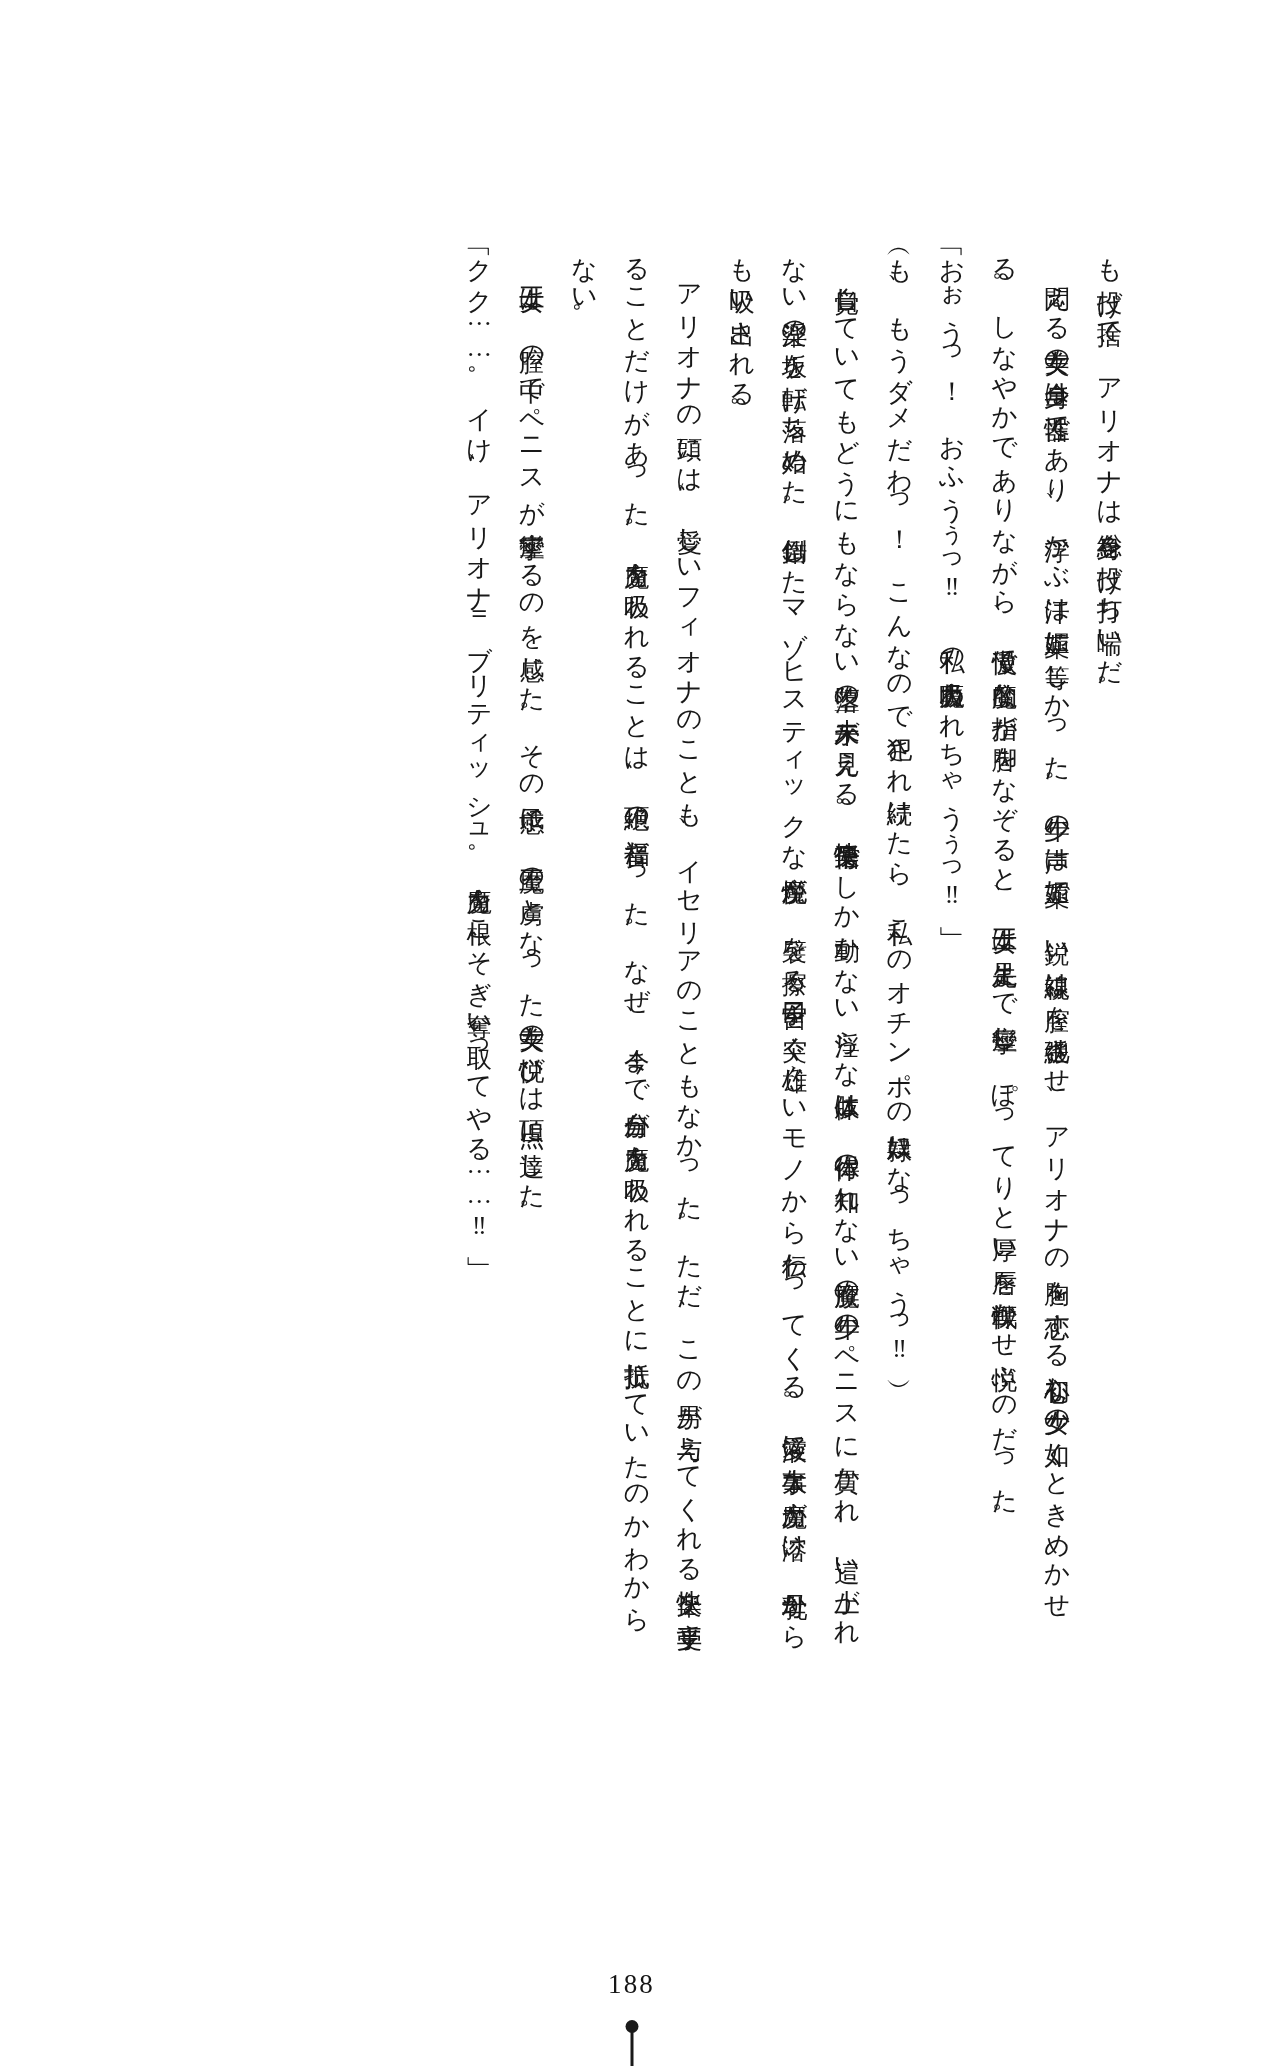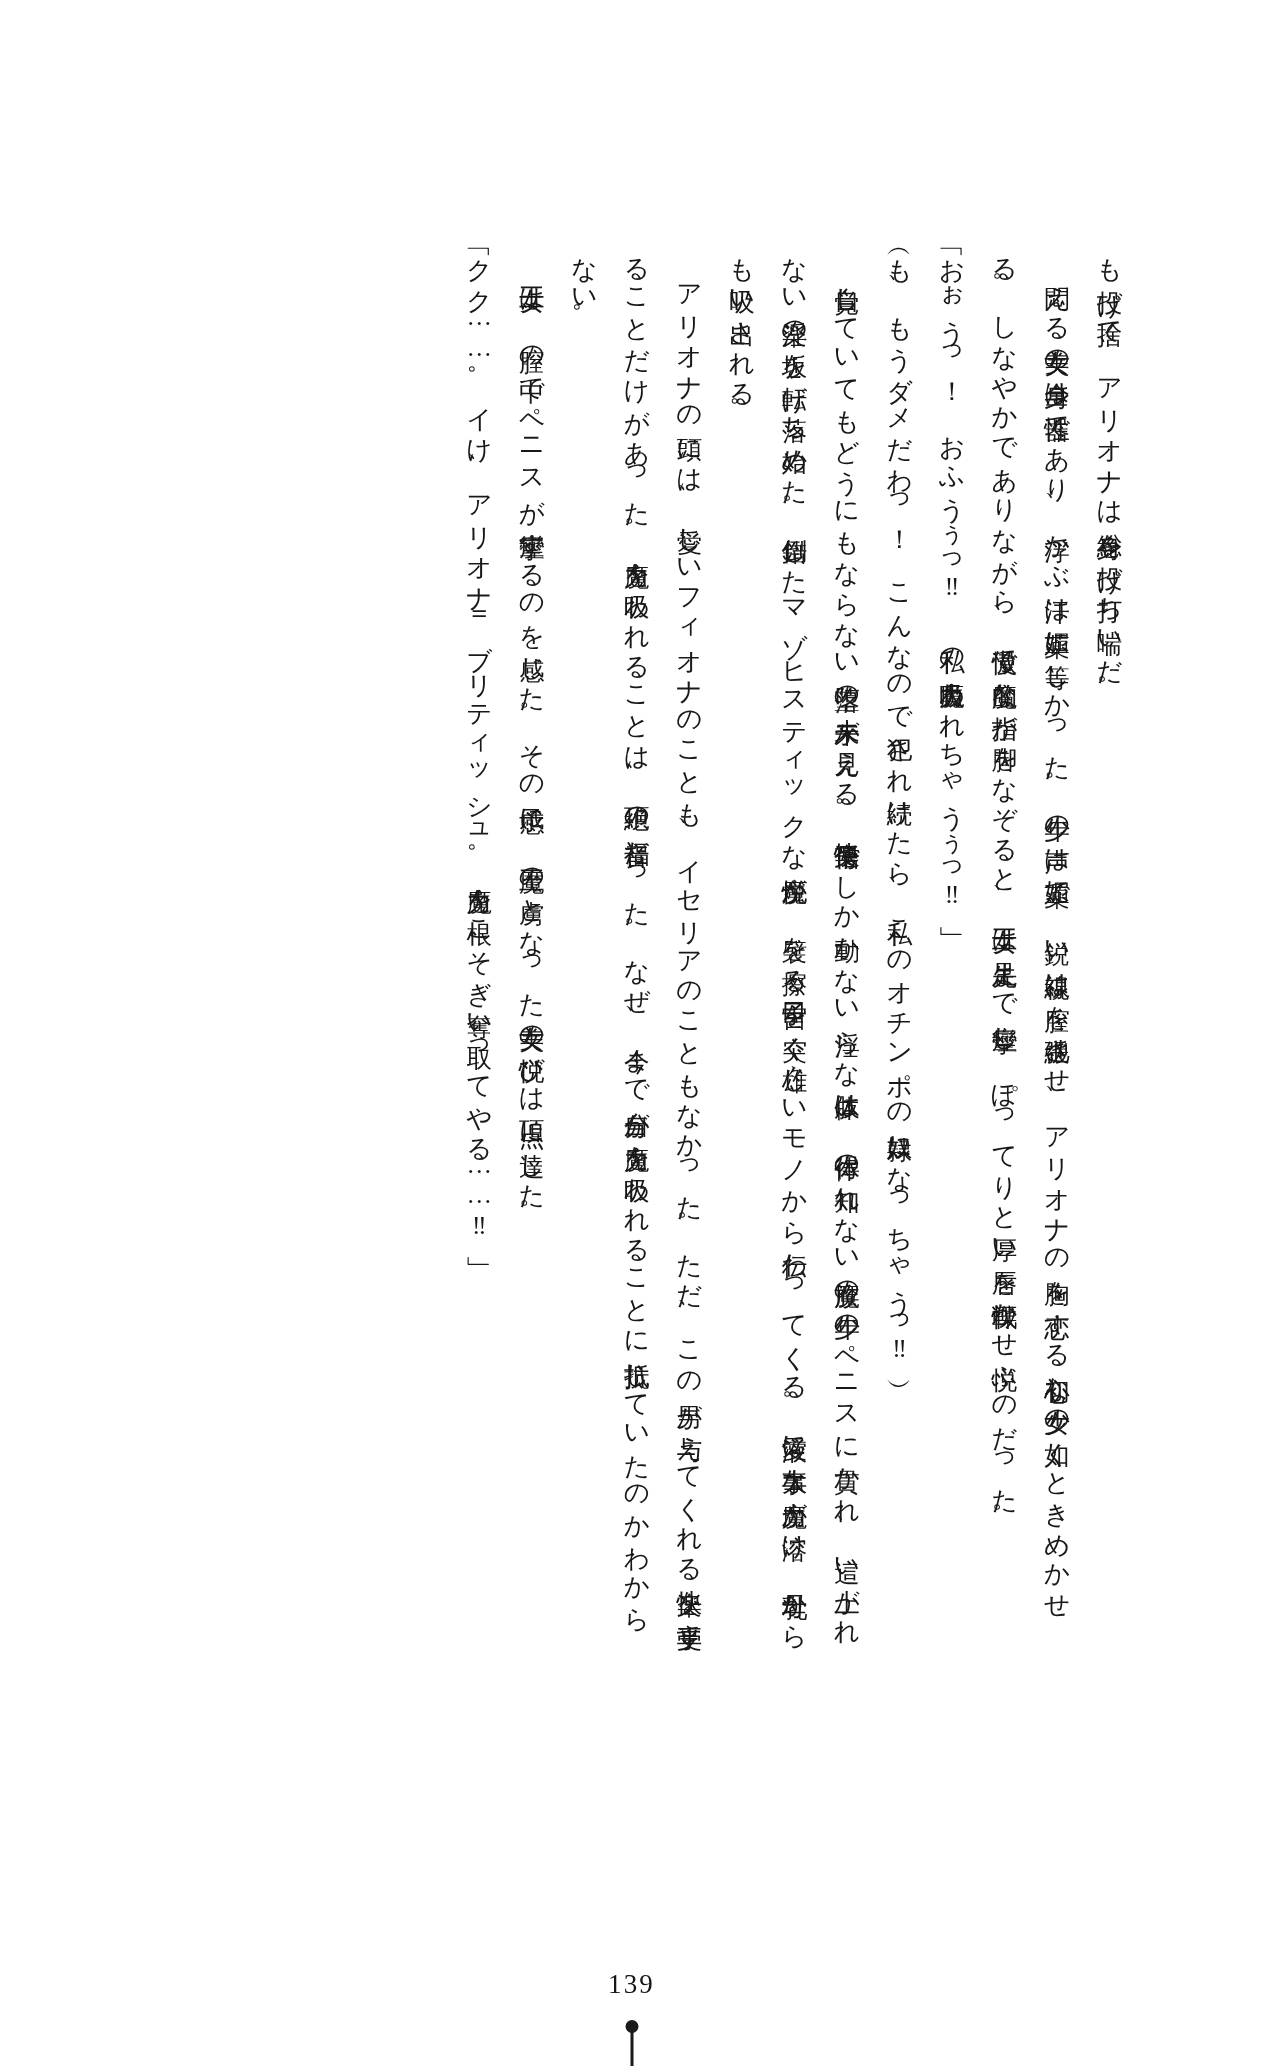--- a/index.html
+++ b/index.html
@@ -99,20 +99,20 @@
     <p>も投げ捨て、アリオナは総身を投げ打ち喘いだ。</p>
     <p>　悶える美女の全身は性器であり、浮かぶ汗は媚薬に等しかった。少年の声は媚薬で、鋭い視線は膣を弛緩させ、アリオナの胸を恋する初心な少女の如くときめかせる。しなやかでありながら、傲慢で魔的な指が脚をなぞると、王女は足先まで痙攣し、ぽってりと厚い唇を戦慄かせ悦ぶのだった。</p>
     <p>「おぉうっ！　おふうぅっ‼　私の魔力吸われちゃうぅっ‼」</p>
     <p>（も、もうダメだわっ！　こんなので犯され続けたら、私このオチンポの奴隷になっちゃうっ‼）</p>
     <p>　自覚していてもどうにもならない堕落の未来が見える。快楽信号でしか動かない淫らな肢体は、得体の知れない魔族の少年のペニスに貫かれ、這い上がれない淫楽の坂を転げ落ち始めた。倒錯したマゾヒスティックな魔悦が、襞を擦る子宮口を突く雄々しいモノから伝わってくる。愛液に大事な魔力が溶け、母乳からも吸い出される。</p>
     <p>　アリオナの頭には、愛しいフィオナのことも、イセリアのこともなかった。ただ、この男が与えてくれる快楽を享受することだけがあった。魔力を吸われることは、絶頂の福音だった。なぜ、今まで自分が魔力を吸われることに抵抗していたのかわからない。</p>
     <p>　王女は、膣の中でペニスが痙攣するのを感じた。その予感に、魔王の虜となった美女の悦びは頂点に達した。</p>
     <p>「クク……。イけ、アリオナ＝ブリティッシュ。魔力を根こそぎ奪い取ってやる……‼」</p>
   </div>
 
-  <div id="page-number">139</div>
+  <div id="page-number">188</div>
 
   <div id="bottom-mark">
     <div class="dot"></div>
     <div class="stem"></div>
   </div>
 
 </div>
 
 </body></html>

